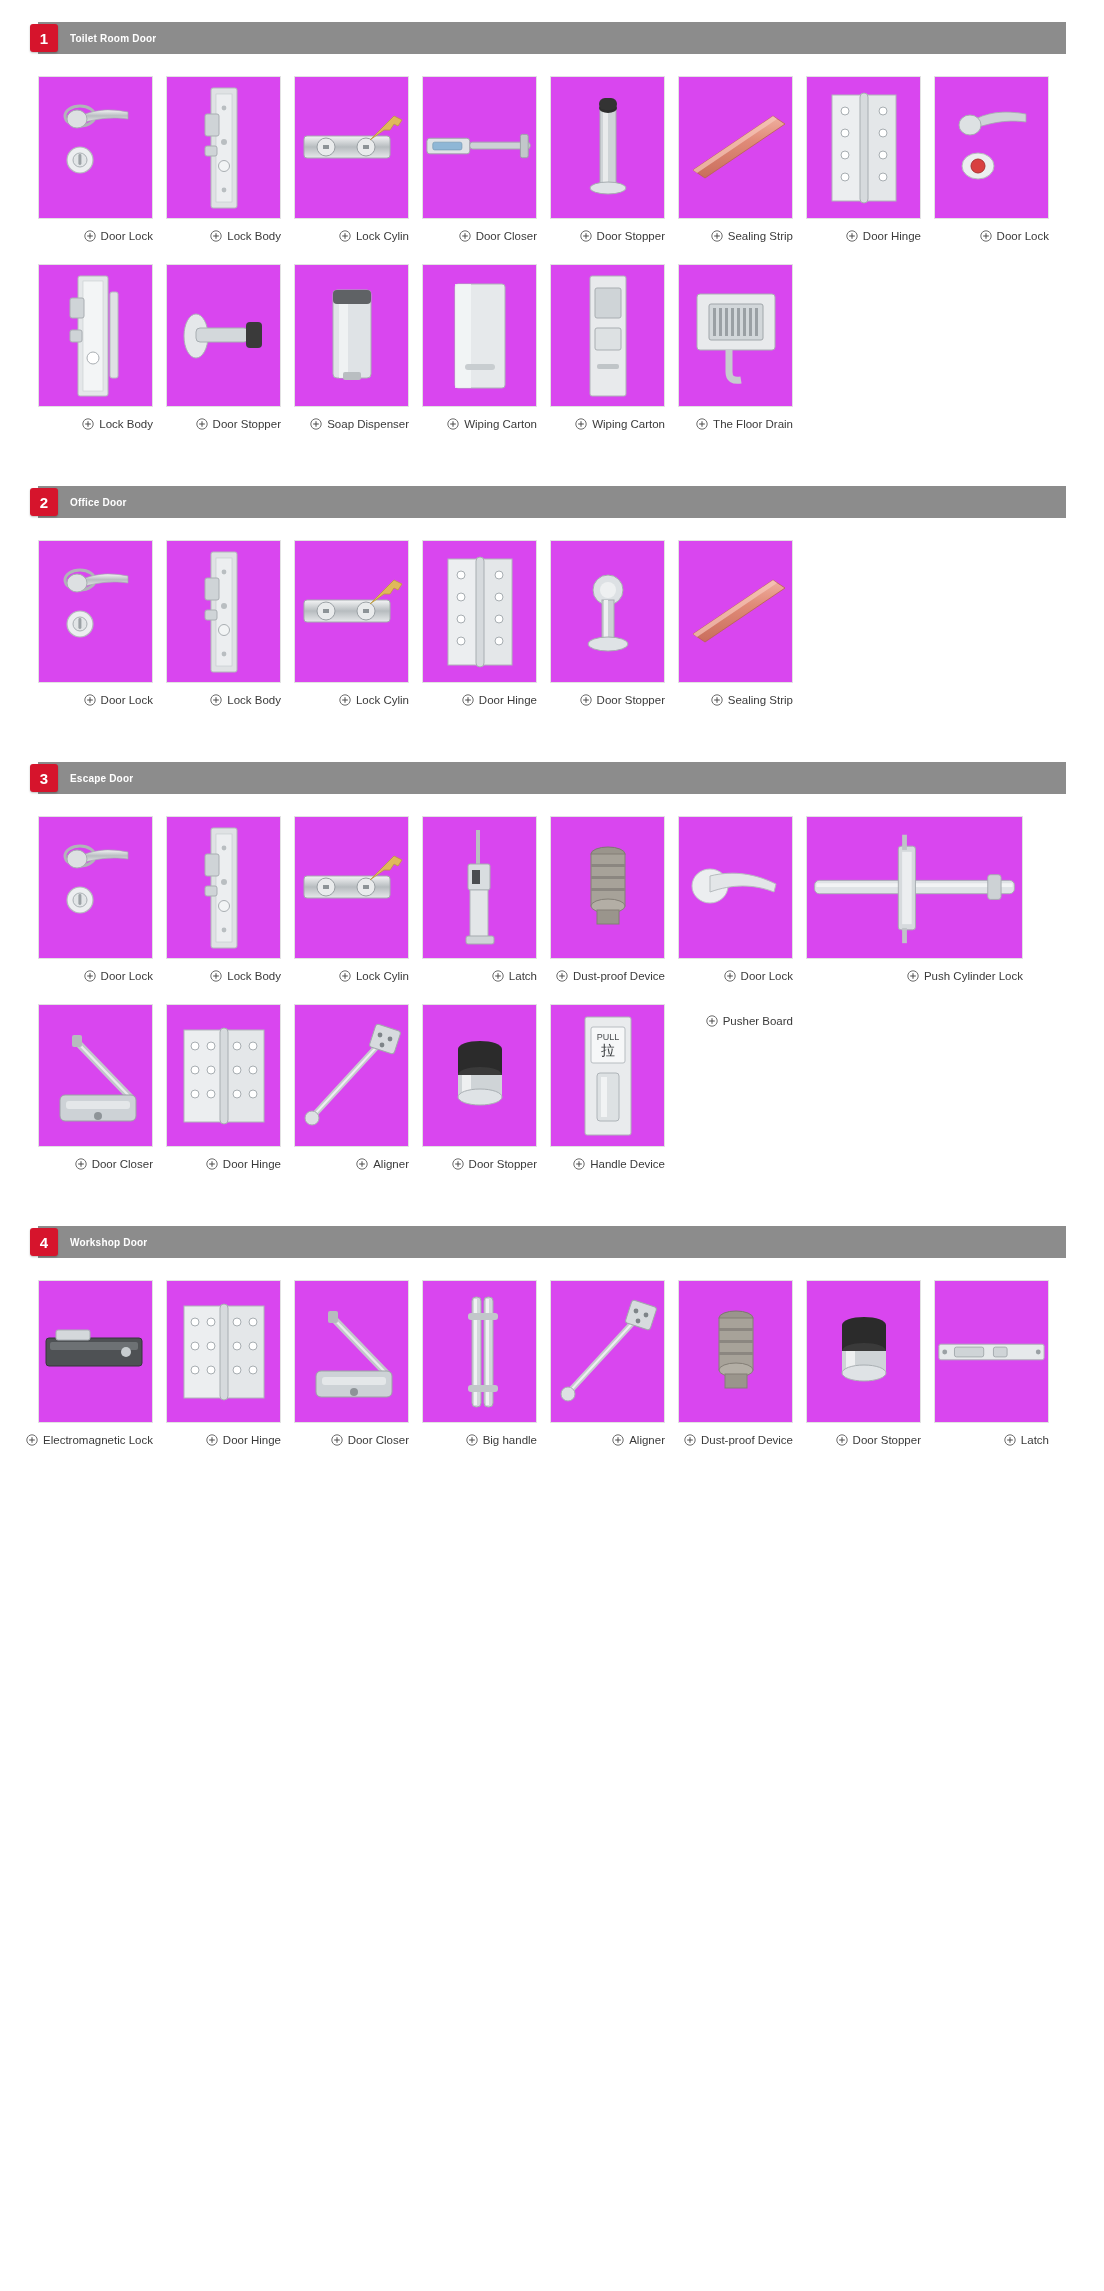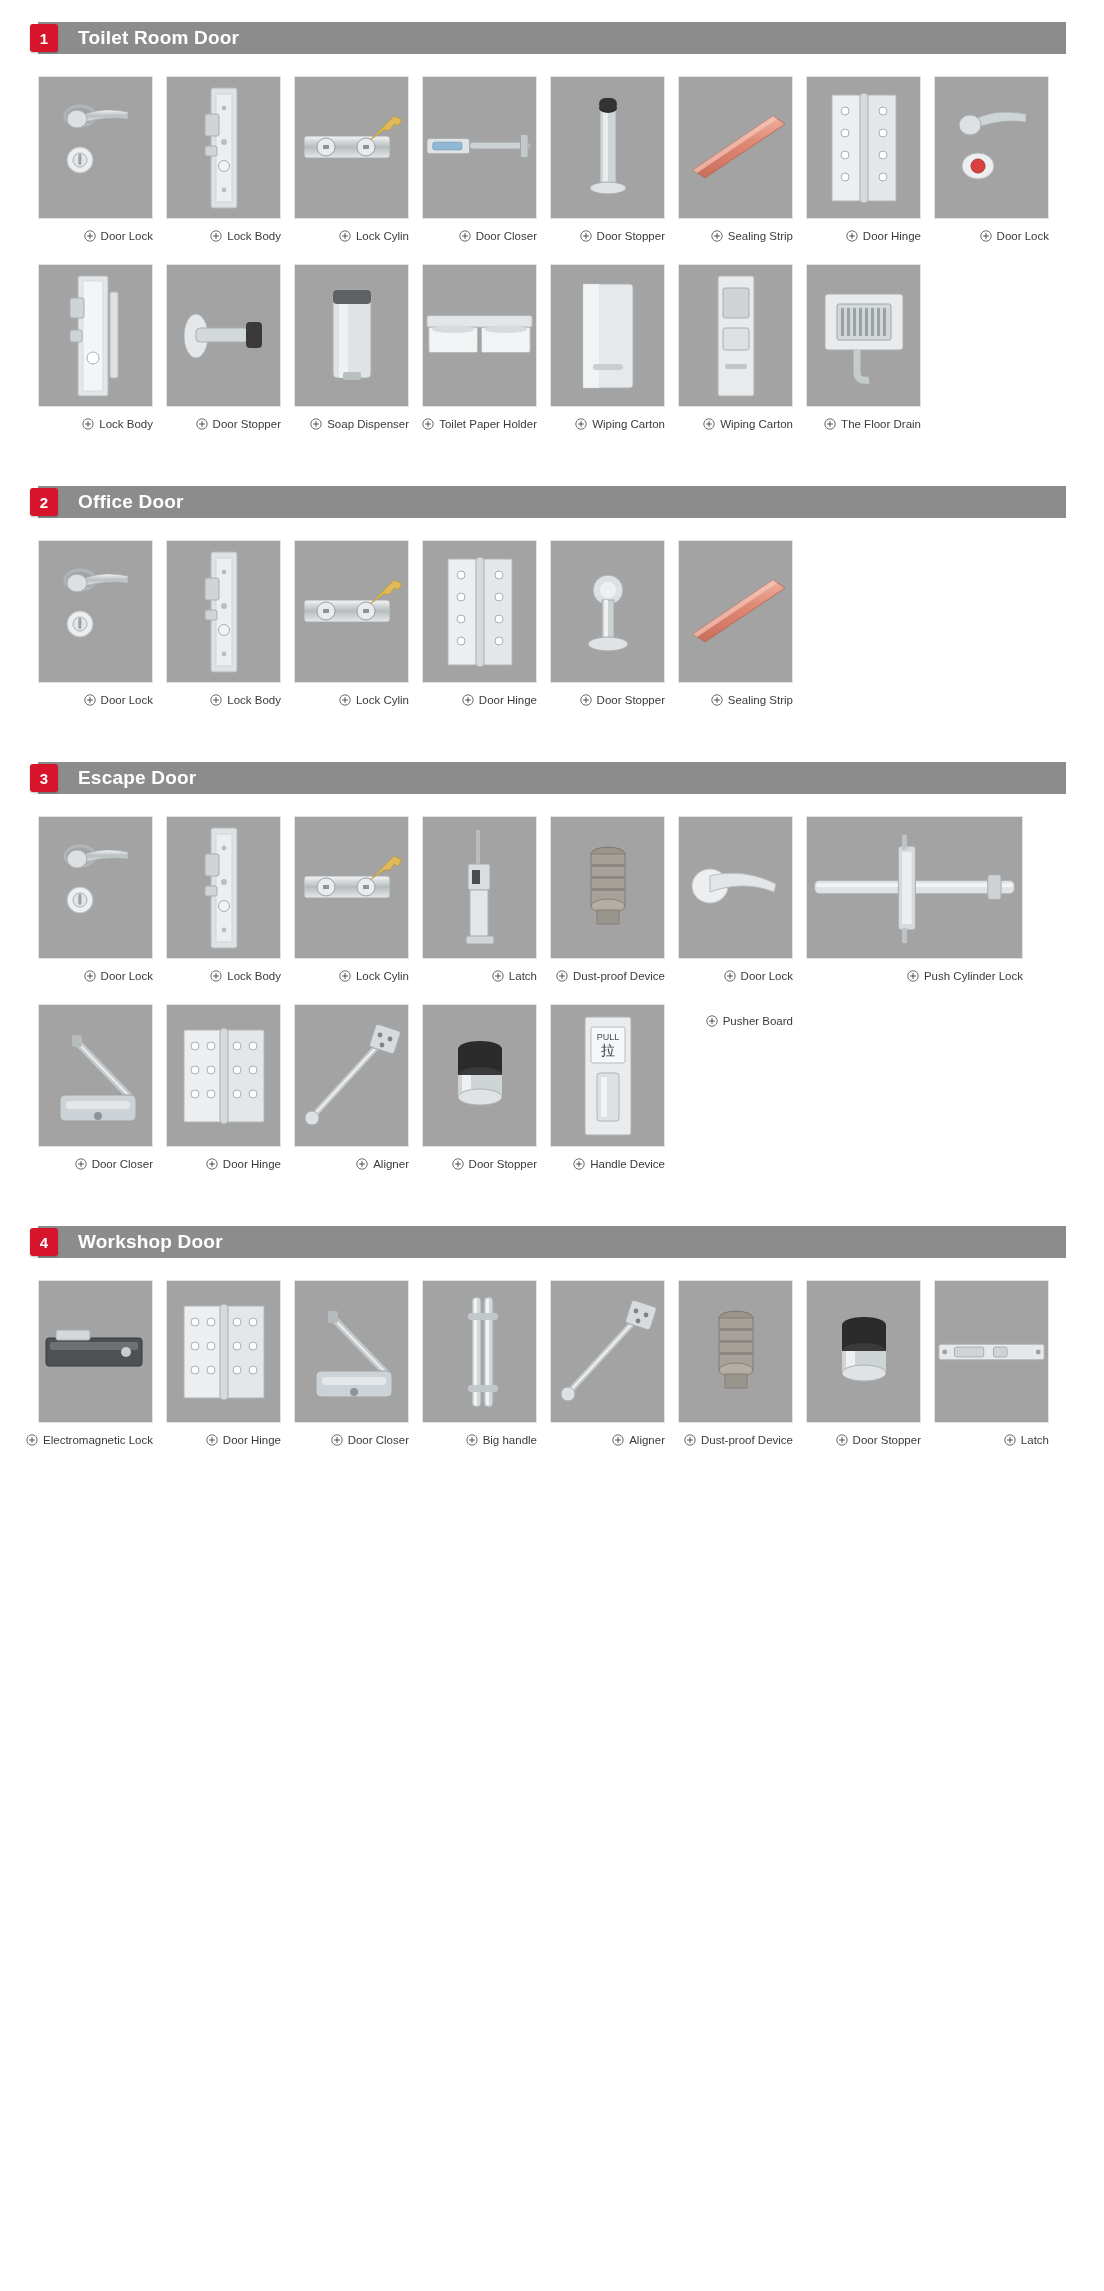--- a/index.html
+++ b/index.html
@@ -38,24 +38,24 @@
     font-size: 15px;
     font-weight: bold;
     display: flex;
     align-items: center;
     justify-content: center;
     box-shadow: 0 1px 2px rgba(0,0,0,.25);
     flex: 0 0 auto;
   }
   .section-title {
     color: #ffffff;
-    font-size: 19px;
+    font-size: 10px;
     font-weight: bold;
     letter-spacing: .2px;
-    margin-left: 12px;
+    margin-left: 4px;
     text-align: right;
   }
 
   
   .grid {
     display: flex;
     flex-wrap: wrap;
     gap: 0;
   }
   .cell {
@@ -64,21 +64,21 @@
     margin-bottom: 22px;
     display: flex;
     flex-direction: column;
     align-items: flex-end;
   }
   .cell.wide { width: 217px; }
   .thumb {
     width: 100%;
     height: 143px;
     border: 1px solid #e2e2e2;
-    background: #a3a3a3;
+    background: #d946ef;
     display: flex;
     align-items: center;
     justify-content: center;
     overflow: hidden;
   }
   .cap {
     margin-top: 11px;
     display: flex;
     align-items: center;
     gap: 5px;
@@ -344,40 +344,20 @@
             <svg width="12" height="12" viewBox="0 0 12 12">
               <circle cx="6" cy="6" r="5.2" fill="none" stroke="#6b6b6b" stroke-width="1"></circle>
               <path d="M6 3.2 V8.8 M3.2 6 H8.8" stroke="#4a4a4a" stroke-width="1"></path>
             </svg>
           </span>
           <span>Soap Dispenser</span>
         </div>
       </div>
       <div class="cell">
         <div class="thumb">
-      <svg class="art" width="116" height="62" viewBox="0 0 116 62">
-        <rect x="4" y="10" width="108" height="12" rx="2" fill="#e3e6e8" stroke="#aeb3b7"></rect>
-        <rect x="6" y="22" width="50" height="26" rx="2" fill="#f1f3f4" stroke="#b5babd"></rect>
-        <rect x="60" y="22" width="50" height="26" rx="2" fill="#f1f3f4" stroke="#b5babd"></rect>
-        <ellipse cx="31" cy="24" rx="22" ry="4" fill="#d7dbde"></ellipse>
-        <ellipse cx="85" cy="24" rx="22" ry="4" fill="#d7dbde"></ellipse>
-      </svg>
-        </div>
-        <div class="cap">
-          <span class="plus">
-            <svg width="12" height="12" viewBox="0 0 12 12">
-              <circle cx="6" cy="6" r="5.2" fill="none" stroke="#6b6b6b" stroke-width="1"></circle>
-              <path d="M6 3.2 V8.8 M3.2 6 H8.8" stroke="#4a4a4a" stroke-width="1"></path>
-            </svg>
-          </span>
-          <span>Toilet Paper Holder</span>
-        </div>
-      </div>
-      <div class="cell">
-        <div class="thumb">
       <svg class="art" width="66" height="120" viewBox="0 0 66 120">
         <rect x="8" y="8" width="50" height="104" rx="3" fill="#e6e9eb" stroke="#adb3b7"></rect>
         <rect x="8" y="8" width="16" height="104" fill="#f4f6f7" opacity=".8"></rect>
         <rect x="18" y="88" width="30" height="6" rx="3" fill="#c8cdd0"></rect>
       </svg>
         </div>
         <div class="cap">
           <span class="plus">
             <svg width="12" height="12" viewBox="0 0 12 12">
               <circle cx="6" cy="6" r="5.2" fill="none" stroke="#6b6b6b" stroke-width="1"></circle>

